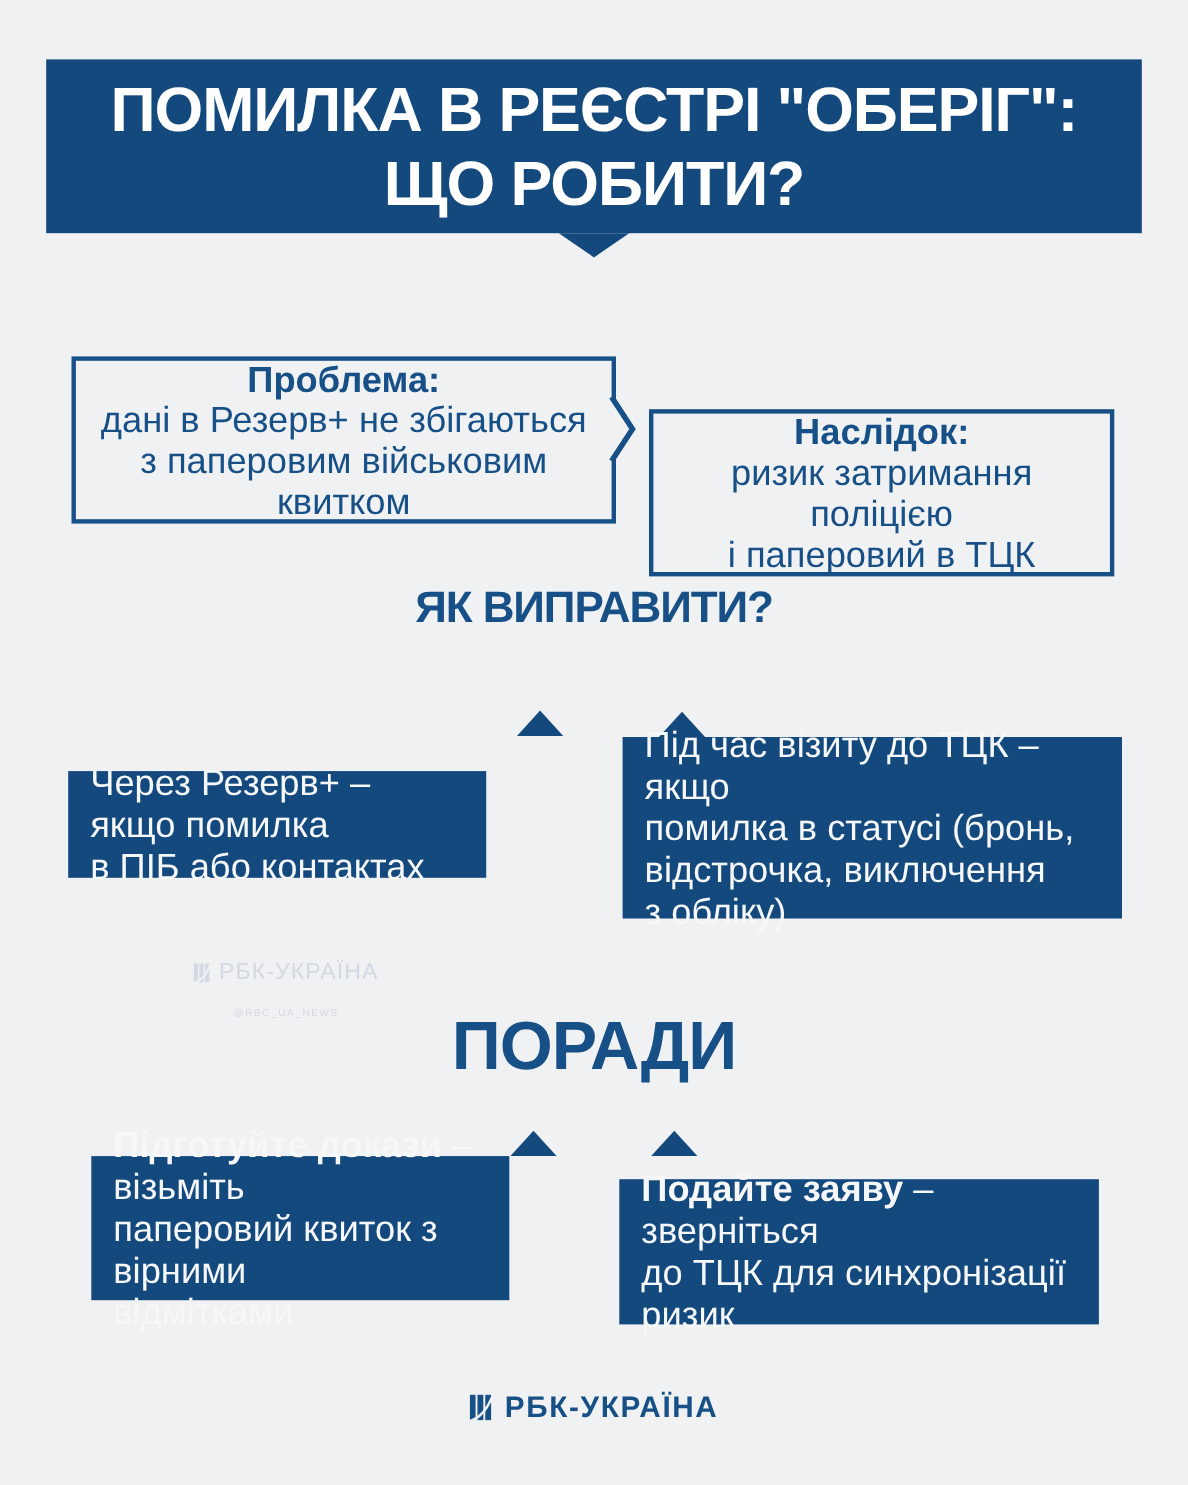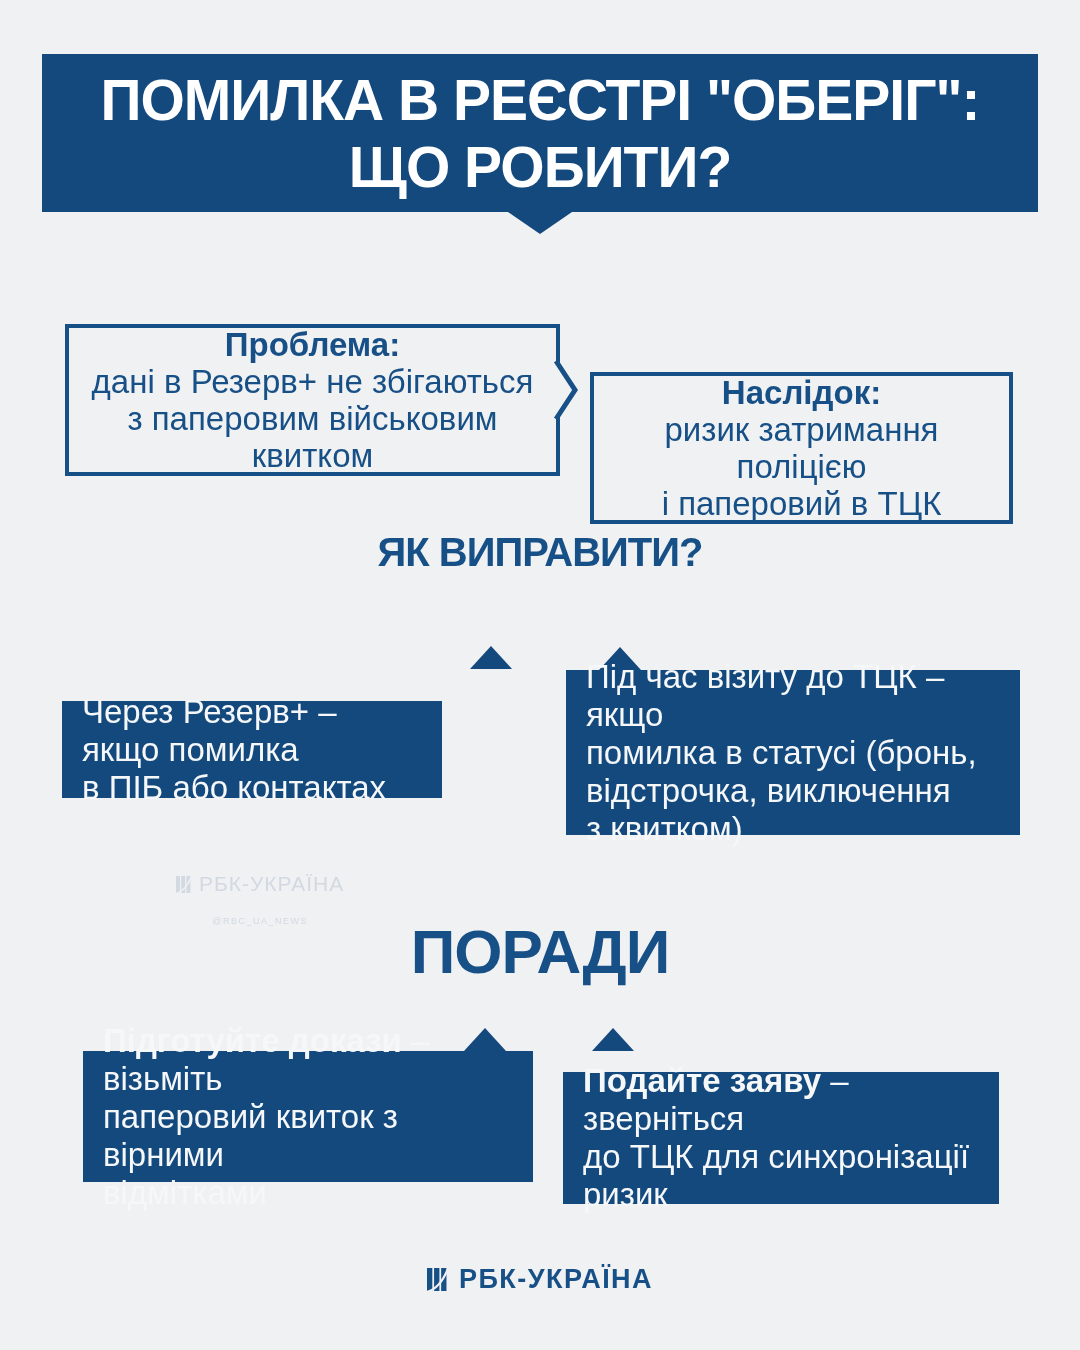--- a/index.html
+++ b/index.html
@@ -67,21 +67,21 @@
     background:var(--blue);
     color:var(--white);
     font-size:33px;
     line-height:38px;
     padding:6px 20px;
     box-sizing:border-box;
     display:flex;flex-direction:column;justify-content:center;
   }
   .fb-fix-left{left:62px;top:669px;width:380px;height:97px;margin-top:32px;}
   .fb-fix-right{left:566px;top:670px;width:454px;height:165px;}
-  .fb-tip-left{left:83px;top:1051px;width:450px;height:131px;}
+  .fb-tip-left{left:83px;top:1051px;width:380px;height:131px;}
   .fb-tip-right{left:563px;top:1072px;width:436px;height:132px;}
   .tri-up{
     position:absolute;
     width:0;height:0;
     border-left:21px solid transparent;
     border-right:21px solid transparent;
     border-bottom:23px solid var(--blue);
   }
   .tri-fix-left{left:470px;top:646px;}
   .tri-fix-right{left:599px;top:647px;}
@@ -138,21 +138,21 @@
   <div class="fill-box fb-fix-left">
     <div>Через Резерв+ – якщо помилка</div>
     <div>в ПІБ або контактах</div>
   </div>
 
   <div class="tri-up tri-fix-right"></div>
   <div class="fill-box fb-fix-right">
     <div>Під час візиту до ТЦК – якщо</div>
     <div>помилка в статусі (бронь,</div>
     <div>відстрочка, виключення</div>
-    <div>з квитком)</div>
+    <div>з обліку)</div>
   </div>
 
   <div class="watermark">
     <div class="wm-row">
       <svg width="17" height="21" viewBox="0 0 26 30">
         <rect x="0" y="2" width="6" height="26" fill="#d2d9e2"></rect>
         <rect x="8" y="2" width="6" height="26" fill="#d2d9e2"></rect>
         <rect x="16" y="2" width="6" height="26" fill="#d2d9e2"></rect>
         <path d="M0 29 Q 15 25 24 2" stroke="#f0f1f2" stroke-width="2.5" fill="none"></path>
       </svg>

